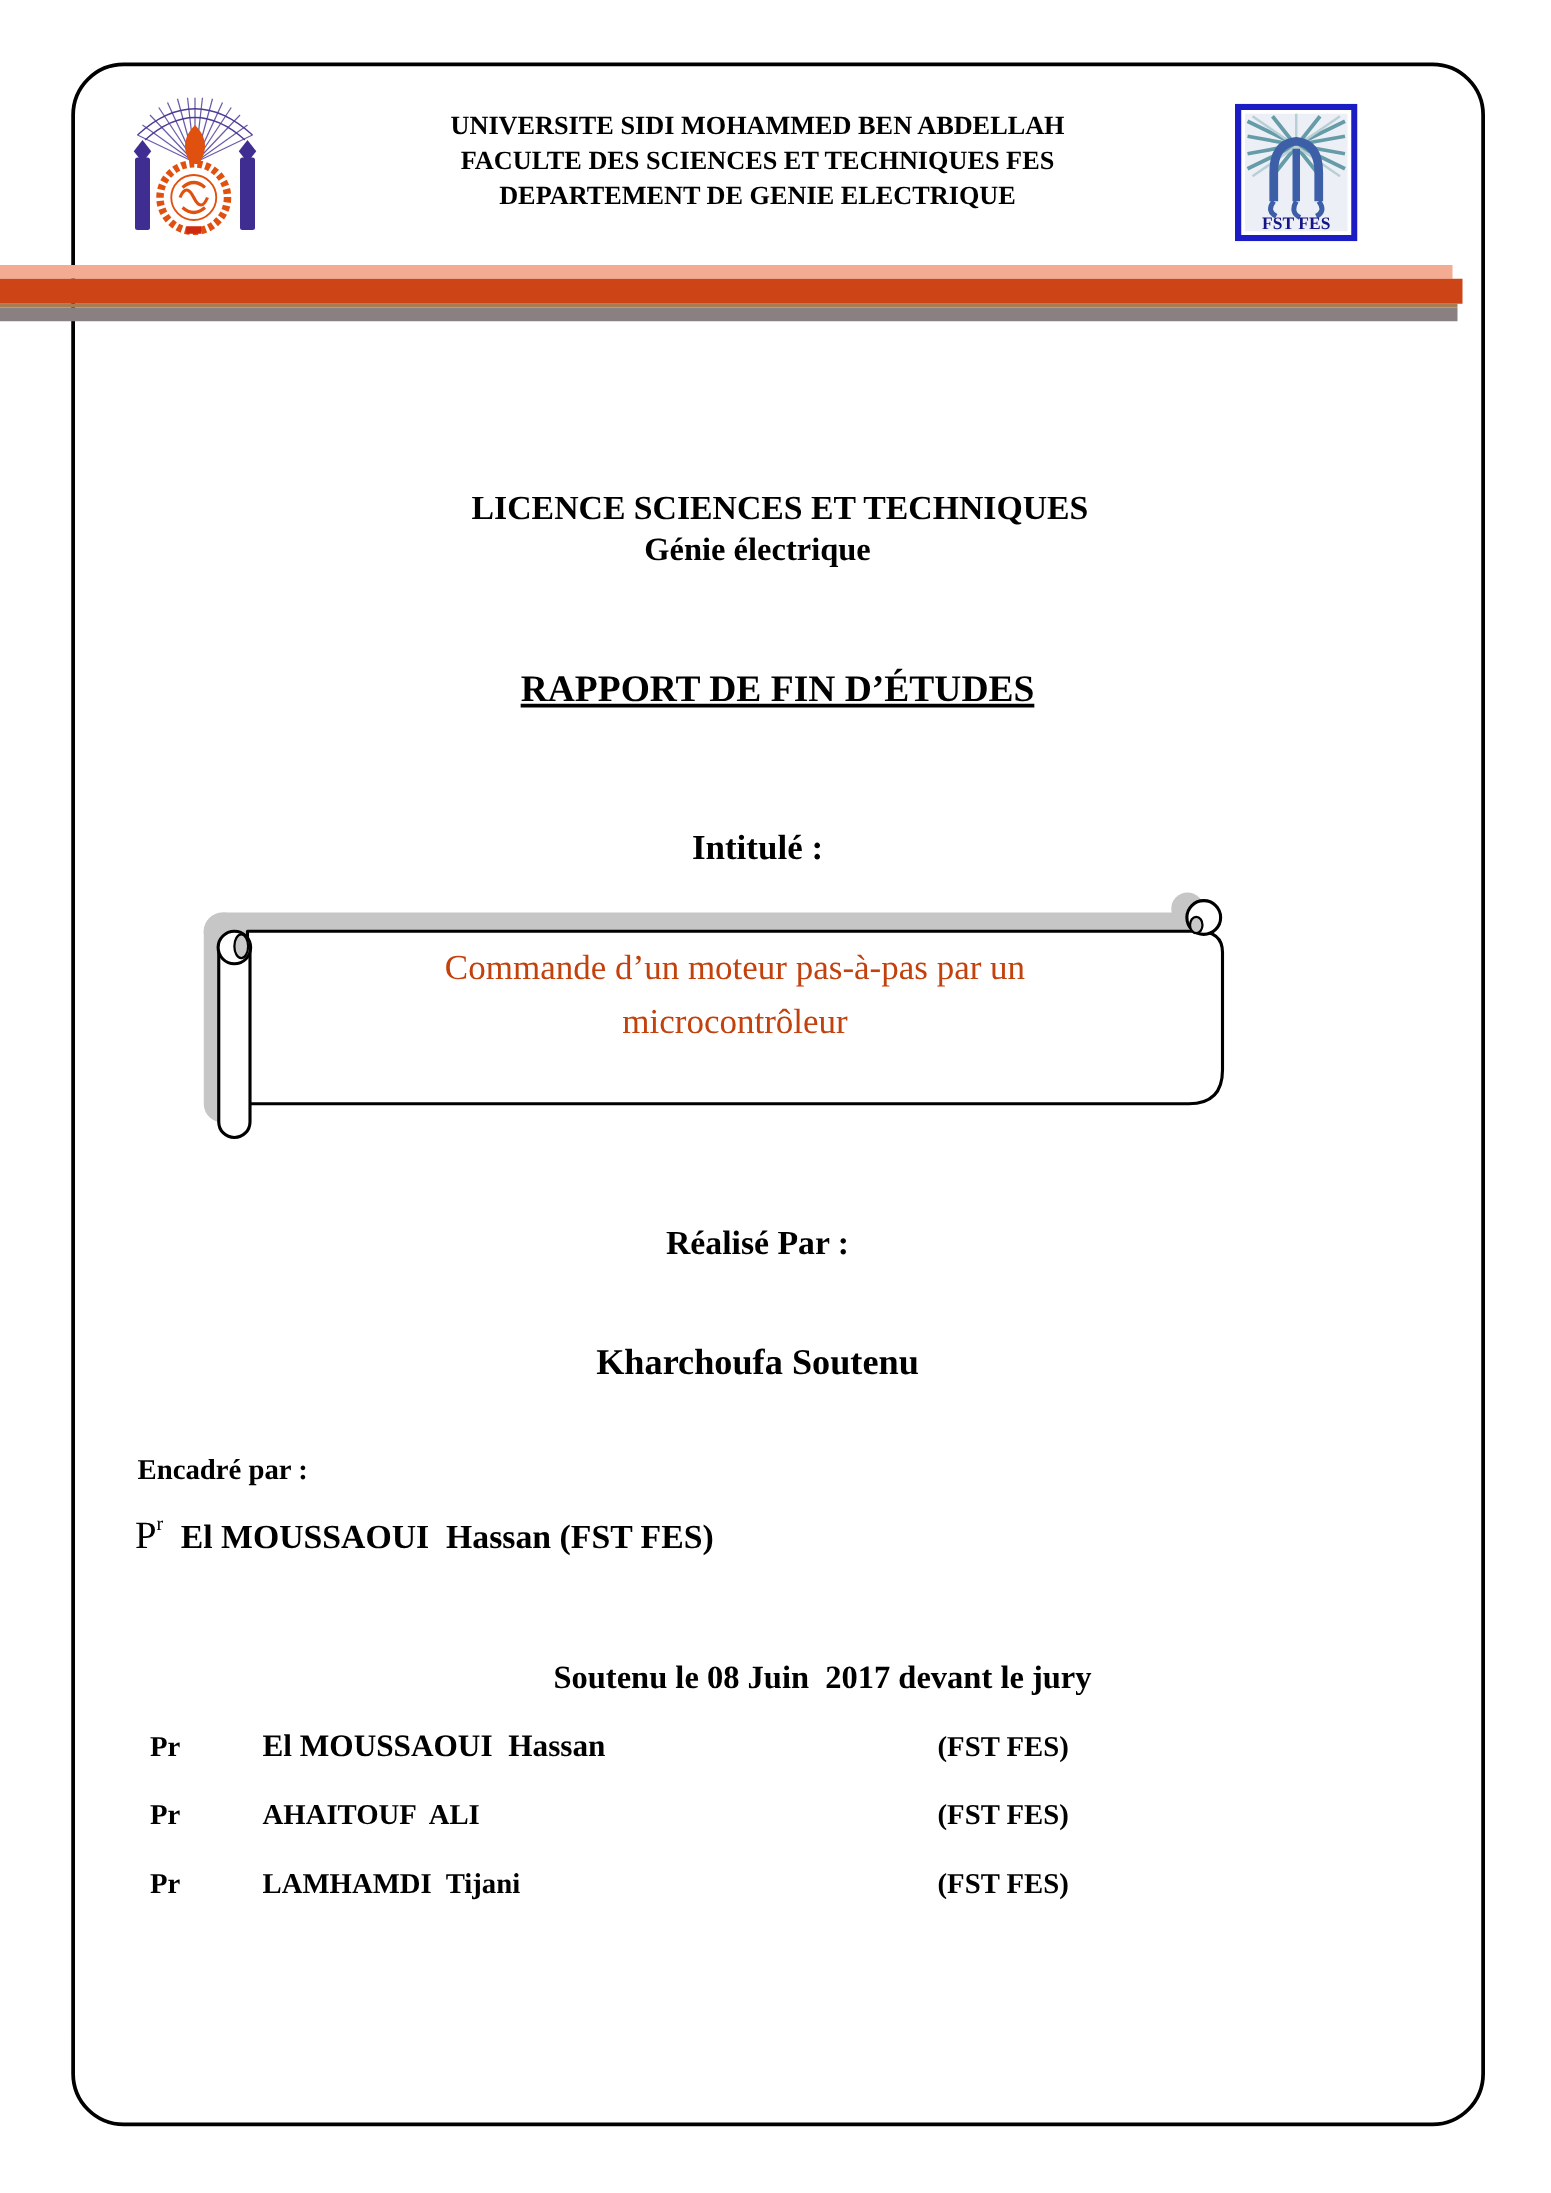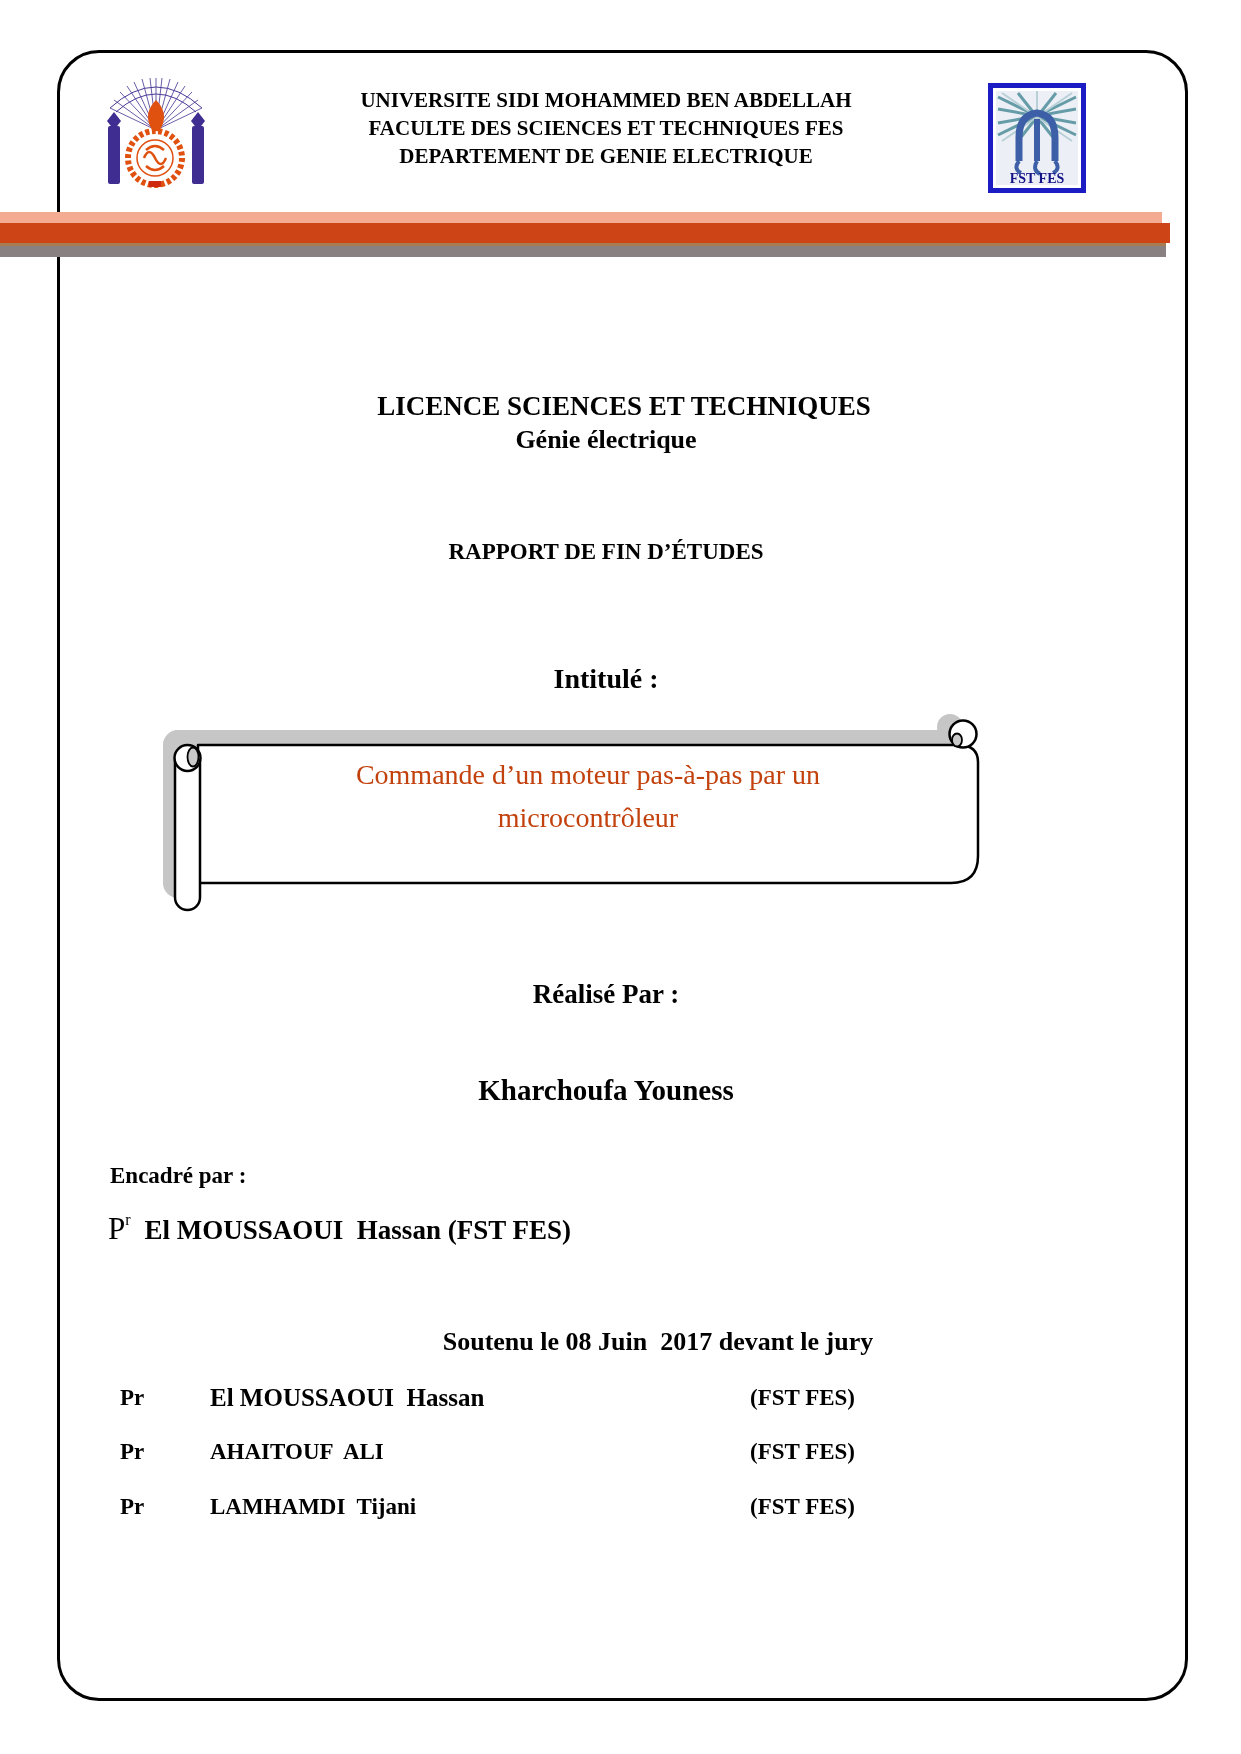--- a/index.html
+++ b/index.html
@@ -19,21 +19,21 @@
   .stripe{left:0;}
   .stripe-salmon{top:212px;height:11px;width:1162px;}
   .stripe-orange{top:223px;height:20px;width:1170px;}
   .stripe-tan{top:243px;height:3px;width:1166px;}
   .stripe-gray{top:246px;height:11px;width:1166px;}
 
   .degree{left:0;top:390px;width:1212px;font-weight:bold;}
   .degree-line1{font-size:27px;line-height:32px;padding-left:36px;}
   .degree-line2{font-size:26px;line-height:35px;}
 
-  .rapport{left:0;top:538px;width:1212px;font-weight:bold;font-size:23px;line-height:28px;}
+  .rapport{left:16px;top:538px;width:1212px;font-weight:bold;font-size:30px;line-height:28px;text-decoration:underline;}
   .intitule{left:0;top:662px;width:1212px;font-weight:bold;font-size:28px;line-height:33px;}
 
   .scroll-svg{left:80px;top:695px;width:910px;height:225px;}
   .scroll-text{left:200px;top:753px;width:776px;font-size:28px;line-height:43px;color:#c2410c;}
 
   .realise{left:0;top:978px;width:1212px;font-weight:bold;font-size:27px;line-height:32px;}
   .author{left:0;top:1072px;width:1212px;font-weight:bold;font-size:29px;line-height:36px;}
 
   .encadre{left:110px;top:1162px;font-weight:bold;font-size:23px;line-height:28px;}
   .supervisor{left:108px;top:1200px;font-size:31px;line-height:40px;}
@@ -154,21 +154,21 @@
       <ellipse cx="193" cy="757" rx="5.5" ry="9.5" fill="#c9c9c9" stroke="#000" stroke-width="1.8"></ellipse>
     </g>
   </svg>
 
   <div class="abs scroll-text center">
     <div>Commande d’un moteur pas-à-pas par un</div>
     <div>microcontrôleur</div>
   </div>
 
   <div class="abs realise center">Réalisé Par :</div>
-  <div class="abs author center">Kharchoufa Youness</div>
+  <div class="abs author center">Kharchoufa Soutenu</div>
 
   <div class="abs encadre">Encadré par :</div>
   <div class="abs supervisor">
     <span>P</span><sup>r</sup><span class="sup-name pre">El MOUSSAOUI  Hassan (FST FES)</span>
   </div>
 
   <div class="abs soutenu center pre">Soutenu le 08 Juin  2017 devant le jury</div>
 
   <div class="abs jury-row jr1">
     <span class="jtitle">Pr</span>

